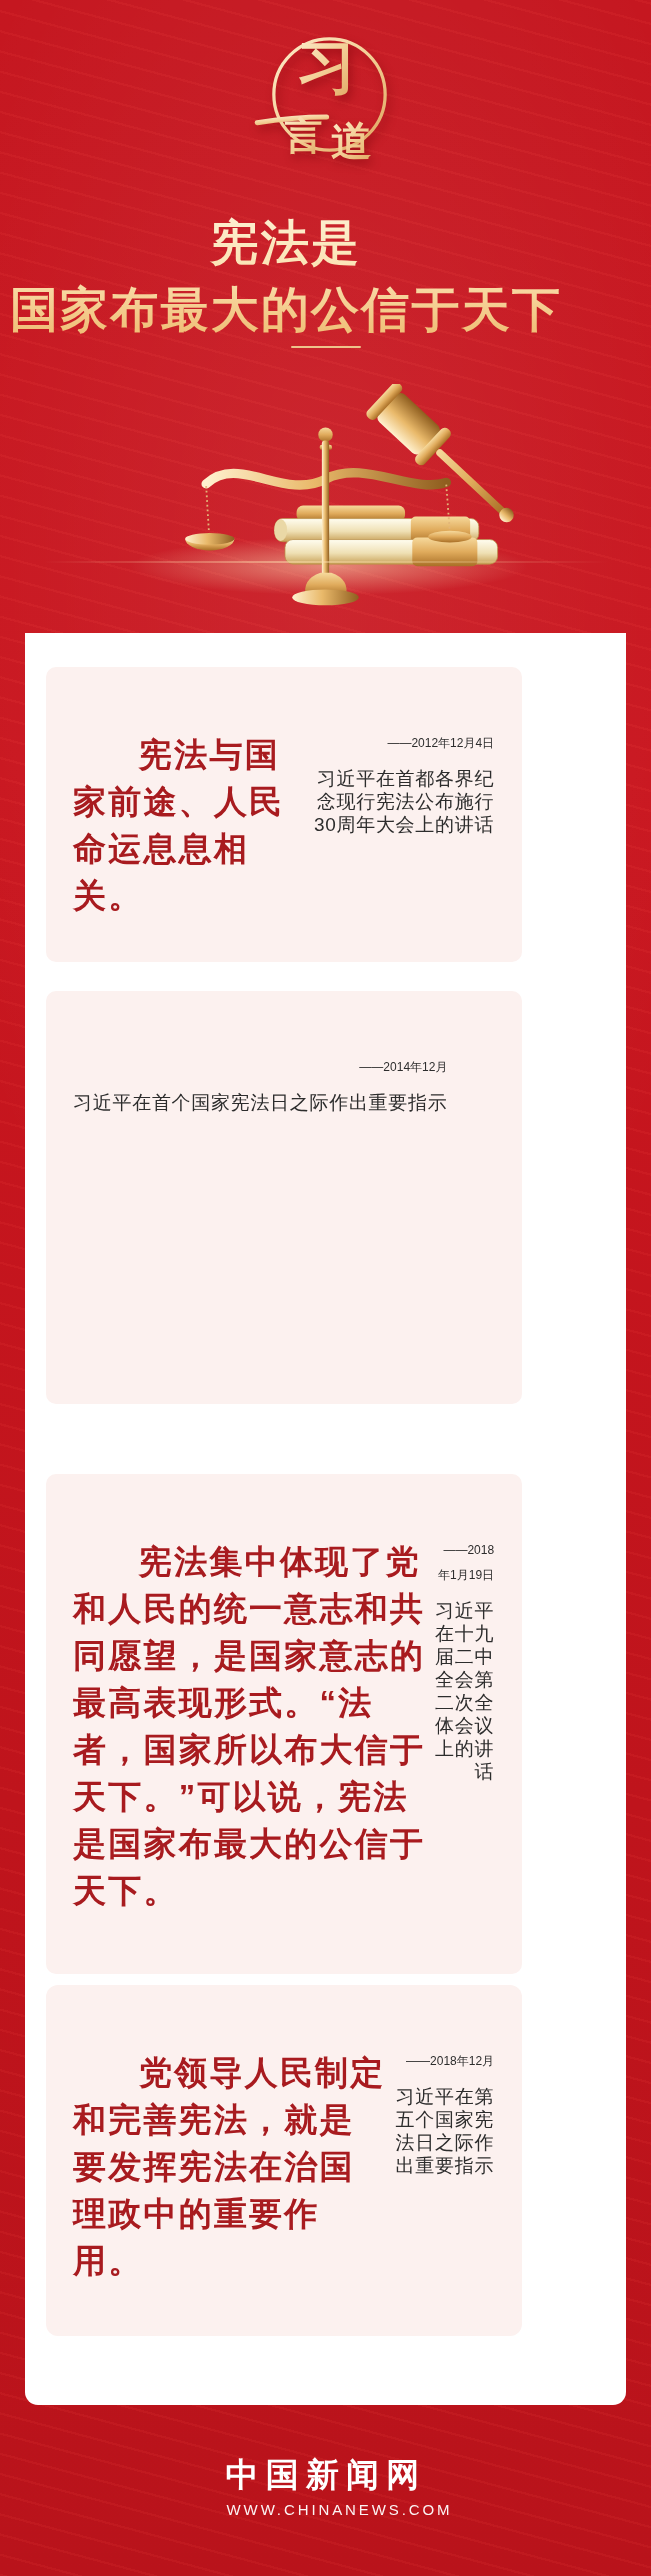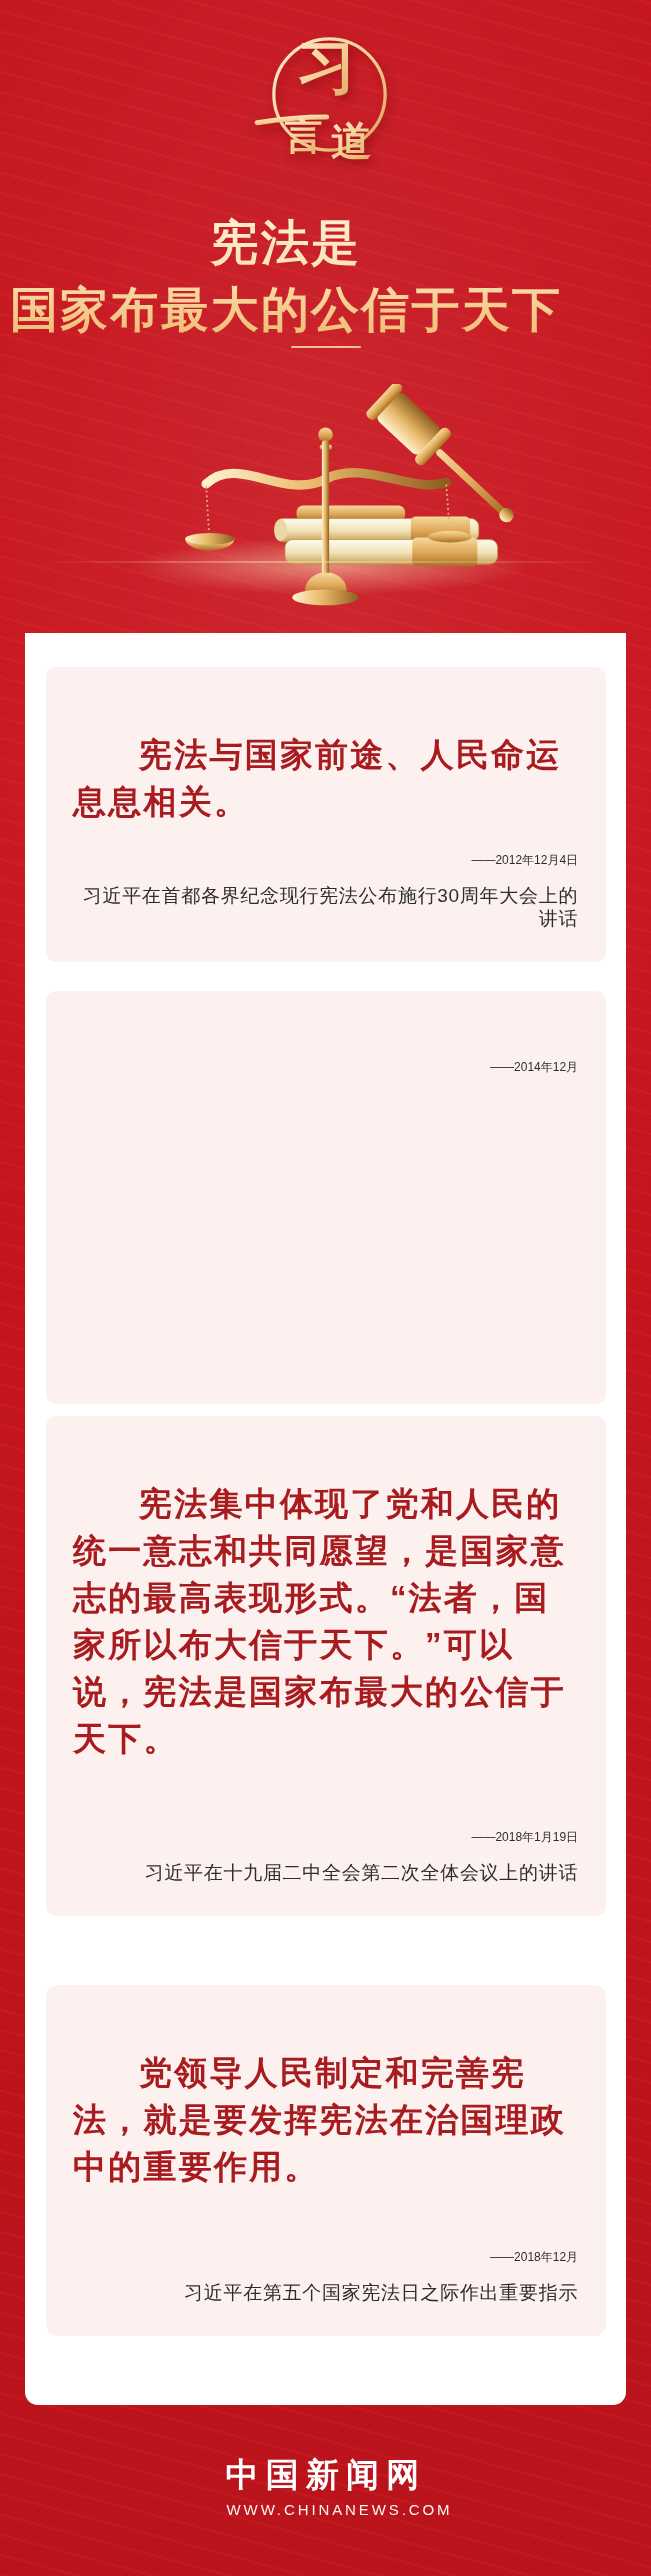--- a/index.html
+++ b/index.html
@@ -37,27 +37,27 @@
   .hero-beamline{
     position:absolute;left:43px;top:561px;width:565px;height:2.2px;opacity:.55;
     background:linear-gradient(90deg,rgba(255,215,160,0) 0%,rgba(255,224,175,.9) 45%,rgba(255,215,160,0) 100%);
   }
   
   .panel{
     position:absolute;left:24.6px;top:633px;width:601px;height:1772px;
     background:#ffffff;border-radius:0 0 13px 13px;
   }
   .card{
-    position:absolute;left:21px;width:560px;background:#fcf1ef;border-radius:10px;
+    position:absolute;left:21px;width:476px;background:#fcf1ef;border-radius:10px;
     box-sizing:border-box;padding:64px 27.5px 32px 27.5px;
-    display:flex;flex-direction:column;justify-content:space-between;
+    display:flex;flex-direction:row;justify-content:space-between;
   }
   .card-1{top:34px;height:295px;}
   .card-2{top:358px;height:413px;}
-  .card-3{top:783px;height:500px;}
+  .card-3{top:841px;height:500px;}
   .card-4{top:1352px;height:351px;border-radius:12px;}
   .quote{
     margin:0;text-indent:2em;
     font-size:33px;line-height:47px;letter-spacing:2.2px;font-weight:bold;
     color:#a81b1f;
   }
   .meta{text-align:right;color:#2d2d2d;}
   .meta .date{font-size:12px;line-height:24.6px;margin-bottom:11.6px;}
   .meta .source{font-size:19px;line-height:23px;letter-spacing:0.7px;}
   
@@ -165,20 +165,21 @@
       <p class="quote">宪法与国家前途、人民命运息息相关。</p>
       <div class="meta">
         <div class="date">——2012年12月4日</div>
         <div class="source">习近平在首都各界纪念现行宪法公布施行30周年大会上的讲话</div>
       </div>
     </div>
 
     <div class="card card-2">
       <div class="meta">
         <div class="date">——2014年12月</div>
+        <div class="source">习近平在首个国家宪法日之际作出重要指示</div>
       </div>
     </div>
 
     <div class="card card-3">
       <p class="quote">宪法集中体现了党和人民的统一意志和共同愿望，是国家意志的最高表现形式。“法者，国家所以布大信于天下。”可以说，宪法是国家布最大的公信于天下。</p>
       <div class="meta">
         <div class="date">——2018年1月19日</div>
         <div class="source">习近平在十九届二中全会第二次全体会议上的讲话</div>
       </div>
     </div>

